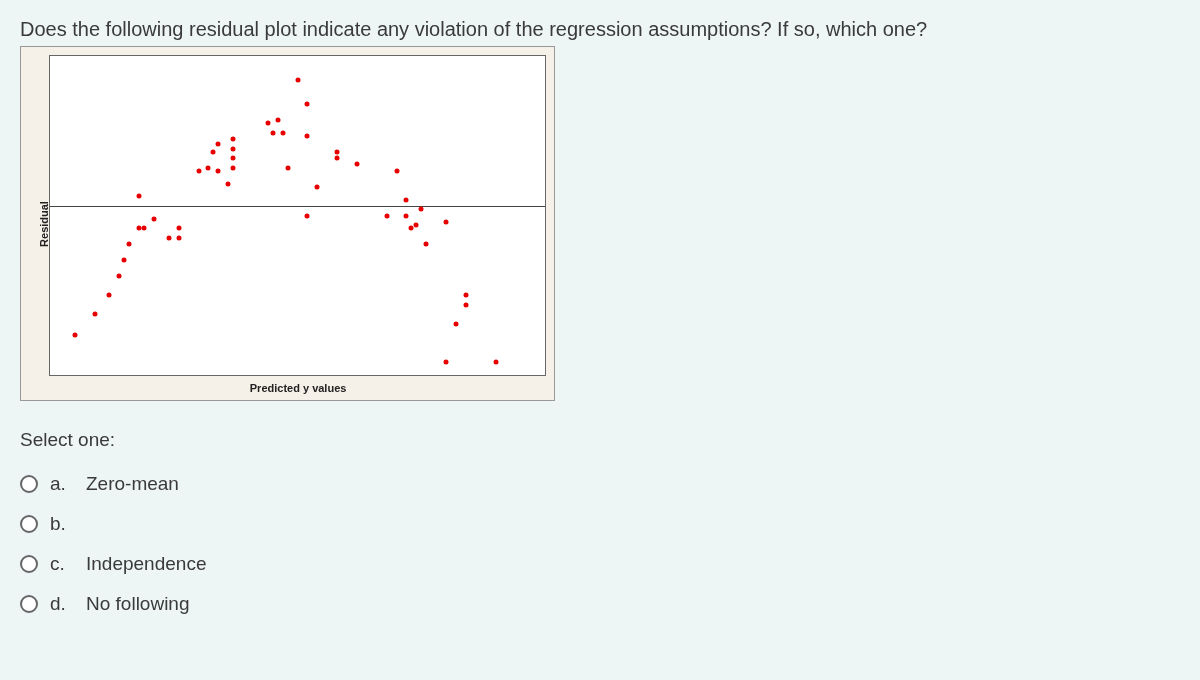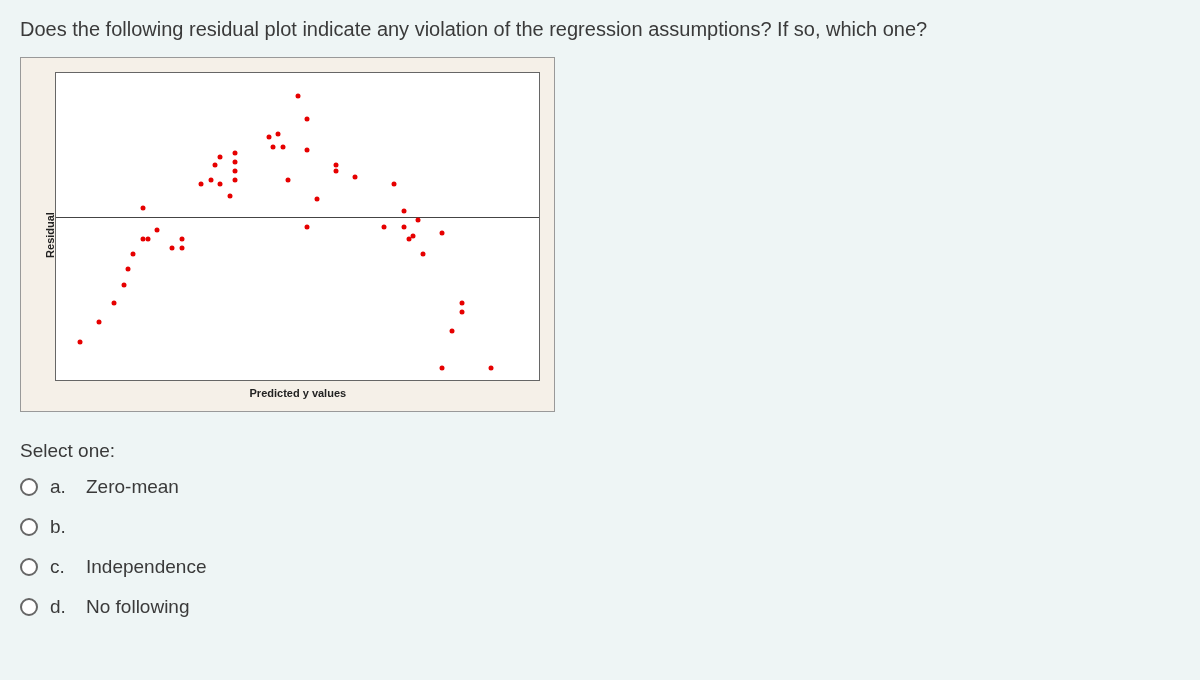--- a/index.html
+++ b/index.html
@@ -7,29 +7,29 @@
       font-family: Arial, Helvetica, sans-serif;
       background: #eef5f5;
       width: 1200px;
       height: 680px;
       padding: 18px 20px;
       color: #333;
     }
     .question-text {
       font-size: 20px;
       color: #3a3a3a;
-      margin-bottom: 16px;
+      margin-bottom: 5px;
       font-weight: 400;
     }
     .chart-outer {
       width: 535px;
       height: 355px;
       border: 1px solid #999;
       background: #f5f0e8;
-      padding: 8px;
+      padding: 2px;
       position: relative;
     }
     .chart-inner {
       width: 100%;
       height: 100%;
       position: relative;
     }
     .ylabel {
       position: absolute;
       left: -2px;
@@ -73,21 +73,21 @@
       background: #e60000;
       border-radius: 50%;
       transform: translate(-50%, -50%);
     }
     .answers {
       margin-top: 28px;
       font-size: 19px;
       color: #3a3a3a;
     }
     .select-one {
-      margin-bottom: 14px;
+      margin-bottom: 22px;
     }
     .option {
       display: flex;
       align-items: center;
       gap: 12px;
       margin-bottom: 18px;
       cursor: pointer;
     }
     .radio {
       width: 18px;

